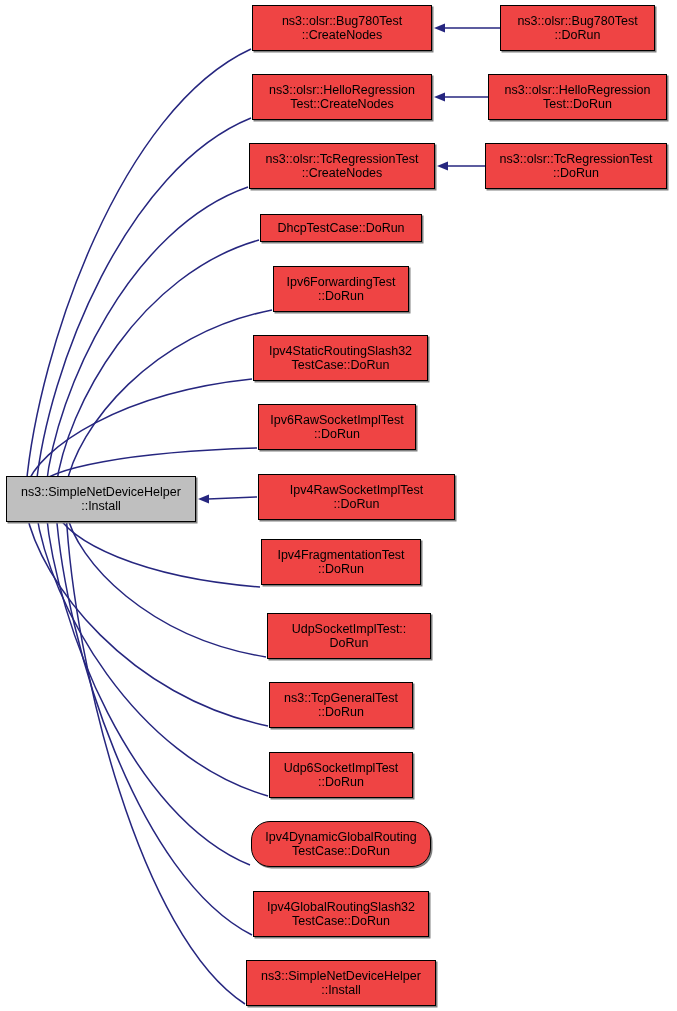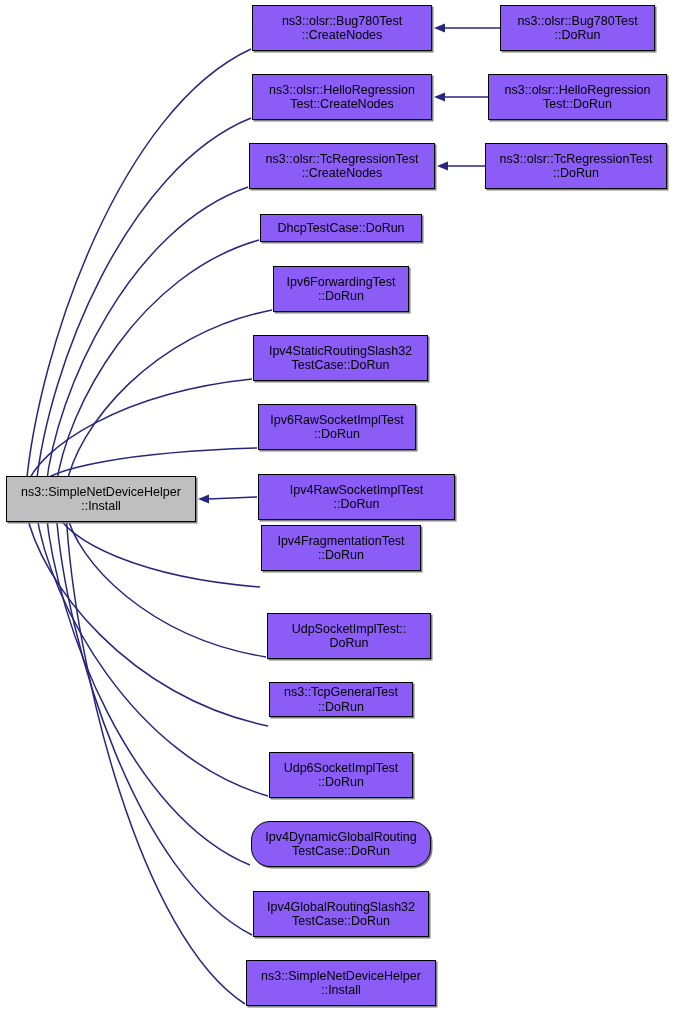--- a/index.html
+++ b/index.html
@@ -1,20 +1,20 @@
 <!DOCTYPE html>
 <html><head>
 <meta charset="utf-8">
 <style>
   html,body{margin:0;padding:0;background:#ffffff;}
   body{font-family:"Liberation Sans","DejaVu Sans",sans-serif;}
   #canvas{position:relative;width:677px;height:1011px;background:#ffffff;overflow:hidden;}
   #edges{position:absolute;left:0;top:0;width:677px;height:1011px;pointer-events:none;}
   .node{position:absolute;box-sizing:border-box;border:1px solid #000000;
-        background:#8b5cf6;display:flex;align-items:center;justify-content:center;
+        background:#ef4444;display:flex;align-items:center;justify-content:center;
         text-align:center;color:#000000;font-size:12.5px;line-height:14.5px;
         box-shadow:1.5px 1.5px 0 0 #808080;padding:0 3px;}
   .node.center{background:#bfbfbf;}
   .node .lbl{display:block;white-space:pre-line;}
 </style>
 </head>
 <body>
 
 <div id="canvas">
   <svg id="edges" viewBox="0 0 677 1011">
@@ -84,29 +84,29 @@
 TestCase::DoRun</span>
       </div>
       <div class="node" style="left: 258px; top: 404px; width: 158px; height: 46px;">
         <span class="lbl">Ipv6RawSocketImplTest
 ::DoRun</span>
       </div>
       <div class="node" style="left: 258px; top: 474px; width: 197px; height: 46px;">
         <span class="lbl">Ipv4RawSocketImplTest
 ::DoRun</span>
       </div>
-      <div class="node" style="left: 261px; top: 525px; width: 160px; height: 46px;">
+      <div class="node" style="left: 261px; top: 539px; width: 160px; height: 46px;">
         <span class="lbl">Ipv4FragmentationTest
 ::DoRun</span>
       </div>
       <div class="node" style="left: 267px; top: 613px; width: 164px; height: 46px;">
         <span class="lbl">UdpSocketImplTest::
 DoRun</span>
       </div>
-      <div class="node" style="left: 269px; top: 682px; width: 144px; height: 35px;">
+      <div class="node" style="left: 269px; top: 682px; width: 144px; height: 46px;">
         <span class="lbl">ns3::TcpGeneralTest
 ::DoRun</span>
       </div>
       <div class="node" style="left: 269px; top: 752px; width: 144px; height: 46px;">
         <span class="lbl">Udp6SocketImplTest
 ::DoRun</span>
       </div>
       <div class="node" style="left: 251px; top: 821px; width: 180px; height: 46px; border-radius: 19px;">
         <span class="lbl">Ipv4DynamicGlobalRouting
 TestCase::DoRun</span>

